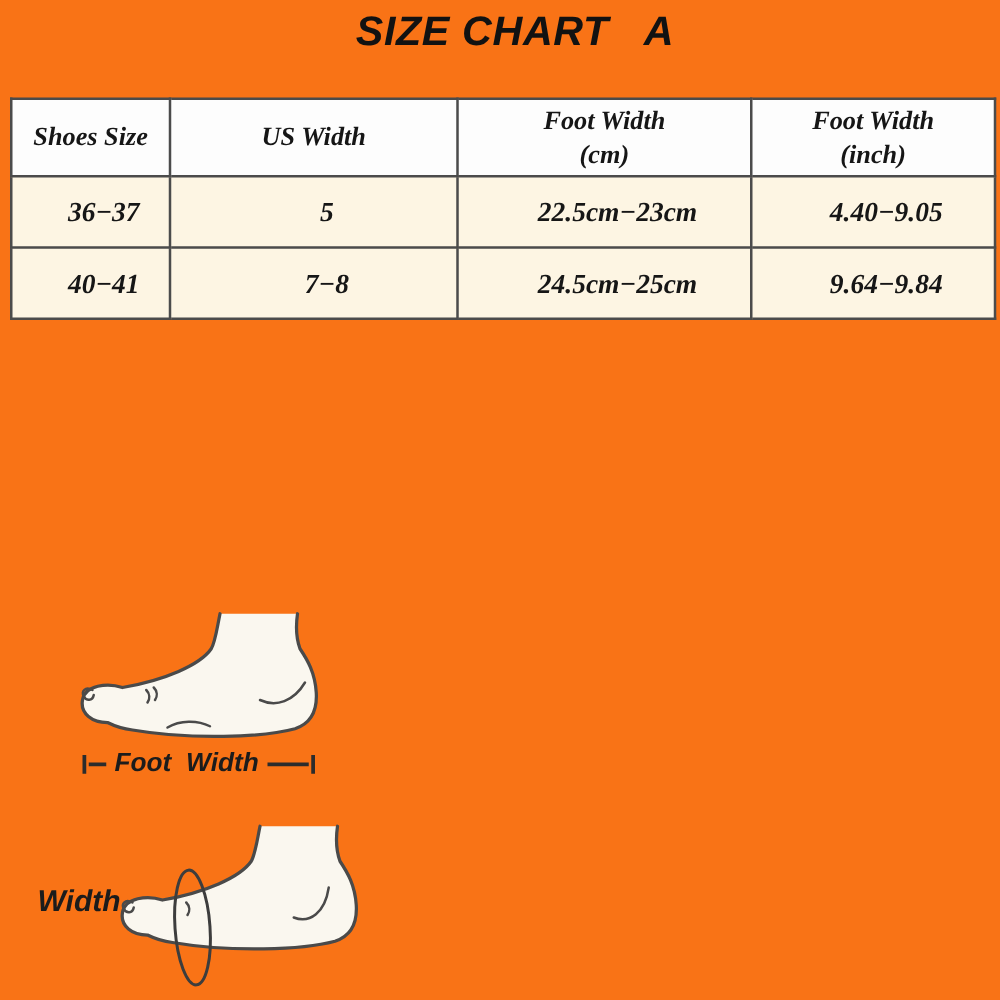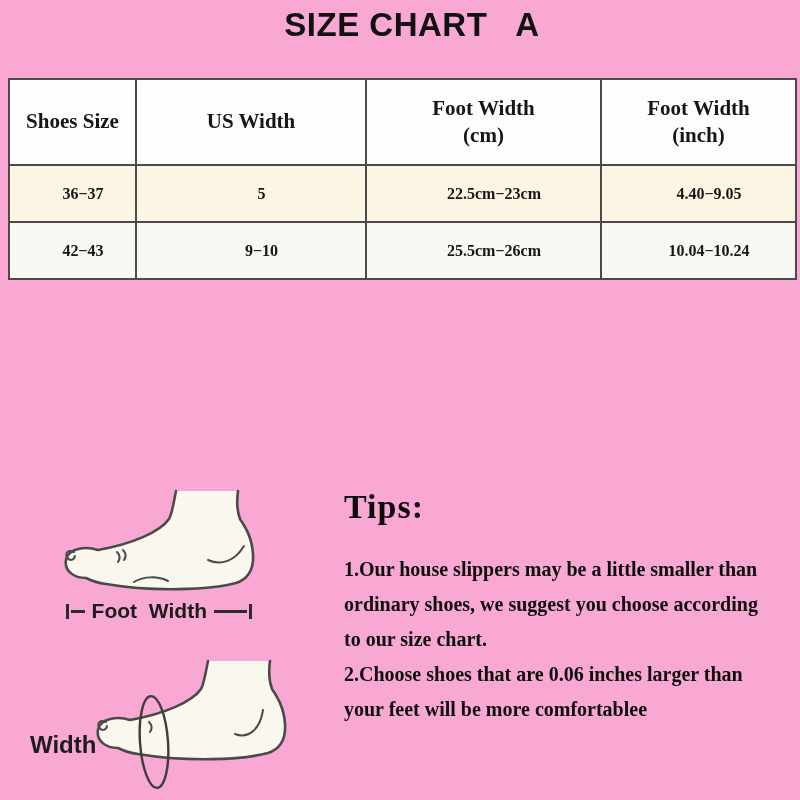--- a/index.html
+++ b/index.html
@@ -1,52 +1,52 @@
 <!DOCTYPE html>
 <html><head>
 <meta charset="utf-8">
 <style>
   html,body{margin:0;padding:0;background:#ffffff;}
-  .canvas{position:relative;width:800px;height:800px;background:#f9a8d4;overflow:hidden;
-          font-family:"Liberation Sans",sans-serif;}
+  .canvas{position:relative;width:800px;height:800px;background:#f97316;overflow:hidden;
+          font-family:"Liberation Sans",sans-serif;font-style:italic;}
 
   
   .title-row{position:absolute;top:6px;left:0;width:800px;text-align:center;
              font-weight:bold;font-size:33px;letter-spacing:.5px;color:#121212;
              transform:translateX(12px);}
   .title-variant{margin-left:28px;}
 
   
   table.size-chart{position:absolute;left:8px;top:78px;width:787px;
         border-collapse:collapse;table-layout:fixed;
         font-family:"Liberation Serif",serif;font-weight:bold;color:#161616;
         text-align:center;}
   table.size-chart th,table.size-chart td{border:2px solid #4b4b4b;vertical-align:middle;padding:0;}
-  table.size-chart thead tr{height:86px;background:#fdfdfd;}
+  table.size-chart thead tr{height:62px;background:#fdfdfd;}
   table.size-chart tbody tr{height:57px;}
   table.size-chart th{font-size:21px;line-height:1.3;white-space:pre-line;}
-  table.size-chart td{font-size:16px;padding-left:21px;}
+  table.size-chart td{font-size:22px;padding-left:21px;}
   tr.row-alt{background:#fdf5e3;}
   tr.row-plain{background:#f7f7f3;}
   .col-1{width:127px;} .col-2{width:230px;} .col-3{width:235px;} .col-4{width:195px;}
 
   
   .foot1{position:absolute;left:58px;top:488px;}
   .foot2{position:absolute;left:90px;top:658px;}
 
   
   .measure{position:absolute;left:66px;top:600px;width:186px;height:22px;
            display:flex;align-items:center;color:#1c1c1c;}
   .measure .tick{width:3px;height:15px;background:#2c2c2c;flex:0 0 auto;}
   .measure .mline{height:3px;background:#2c2c2c;}
   .measure .mline.left{flex:1;margin:0 7px 0 2px;}
   .measure .mline.right{width:33px;margin:0 2px 0 7px;flex:0 0 auto;}
   .measure .mlabel{font-weight:bold;font-size:21px;word-spacing:6px;white-space:nowrap;}
 
-  .width-label{position:absolute;left:30px;top:731px;font-weight:bold;font-size:24px;color:#1c1c1c;}
+  .width-label{position:absolute;left:30px;top:708px;font-weight:bold;font-size:24px;color:#1c1c1c;}
 
   
   .tips{position:absolute;left:344px;top:488px;width:450px;color:#0d0d0d;
         font-family:"Liberation Serif",serif;}
   .tips-heading{font-weight:bold;font-size:34px;letter-spacing:1px;}
   .tips-body{margin-top:26px;}
   .tips-body p{margin:0;font-weight:bold;font-size:20px;line-height:35px;white-space:pre-line;}
 
   svg .foot-fill{fill:#faf7ef;stroke:none;}
   svg .foot-stroke{fill:none;stroke:#4a4a4a;stroke-width:2.6;stroke-linecap:round;stroke-linejoin:round;}
@@ -79,25 +79,25 @@
 (inch)</th>
       </tr>
     </thead>
     <tbody>
       <tr class="row-alt">
         <td>36−37</td>
         <td>5</td>
         <td>22.5cm−23cm</td>
         <td>4.40−9.05</td>
       </tr>
-      <tr class="row-plain">
-        <td>42−43</td>
-        <td>9−10</td>
-        <td>25.5cm−26cm</td>
-        <td>10.04−10.24</td>
+      <tr class="row-alt">
+        <td>40−41</td>
+        <td>7−8</td>
+        <td>24.5cm−25cm</td>
+        <td>9.64−9.84</td>
       </tr>
     </tbody>
   </table>
 
   <svg class="foot1" width="200" height="105" viewBox="0 0 200 105">
     <path class="foot-fill" d="M118 3 C115 18 114 26 111 31 C102 44 74 56 40 62 C28 58 10 60 8 72 C6 83 16 90 28 90 C34 93 40 95 48 96 C95 104 152 102 178 95 C190 91 196 82 195 66 C194 50 188 40 182 31 C178 20 179 10 180 3 Z"></path>
     <path class="foot-stroke" d="M118 3 C115 18 114 26 111 31 C102 44 74 56 40 62 C28 58 10 60 8 72 C6 83 16 90 28 90 C34 93 40 95 48 96 C95 104 152 102 178 95 C190 91 196 82 195 66 C194 50 188 40 182 31 C178 20 179 10 180 3"></path>
     <path class="detail" d="M16 64 C10 61 7 65 9 69 C11 73 16 73 17 68"></path>
     <path class="detail" d="M59 64 C62 67 62 71 60 74 M65 62 C68 65 68 69 66 72"></path>
     <path class="detail" d="M76 94 C86 88 100 88 110 93"></path>
@@ -105,30 +105,20 @@
   </svg>
 
   <div class="measure">
     <span class="tick"></span>
     <span class="mline left"></span>
     <span class="mlabel">Foot Width</span>
     <span class="mline right"></span>
     <span class="tick"></span>
   </div>
 
-  <div class="tips">
-    <div class="tips-heading">Tips:</div>
-    <div class="tips-body">
-      <p>1.Our house slippers may be a little smaller than
-ordinary shoes, we suggest you choose according
-to our size chart.</p>
-      <p>2.Choose shoes that are 0.06 inches larger than
-your feet will be more comfortablee</p>
-    </div>
-  </div>
 
   <svg class="foot2" width="200" height="140" viewBox="0 0 200 140">
     <path class="foot-fill" d="M118 3 C115 18 114 26 111 31 C102 44 74 56 40 62 C28 58 10 60 8 72 C6 83 16 90 28 90 C34 93 40 95 48 96 C95 104 152 102 178 95 C190 91 196 82 195 66 C194 50 188 40 182 31 C178 20 179 10 180 3 Z"></path>
     <path class="foot-stroke" d="M118 3 C115 18 114 26 111 31 C102 44 74 56 40 62 C28 58 10 60 8 72 C6 83 16 90 28 90 C34 93 40 95 48 96 C95 104 152 102 178 95 C190 91 196 82 195 66 C194 50 188 40 182 31 C178 20 179 10 180 3"></path>
     <path class="detail" d="M16 64 C10 61 7 65 9 69 C11 73 16 73 17 68"></path>
     <path class="detail" d="M59 64 C62 67 62 71 60 74"></path>
     <path class="detail" d="M145 76 C158 81 170 72 173 52"></path>
     <ellipse class="girth" cx="64" cy="84" rx="14" ry="46" transform="rotate(-4 64 84)"></ellipse>
   </svg>
 

